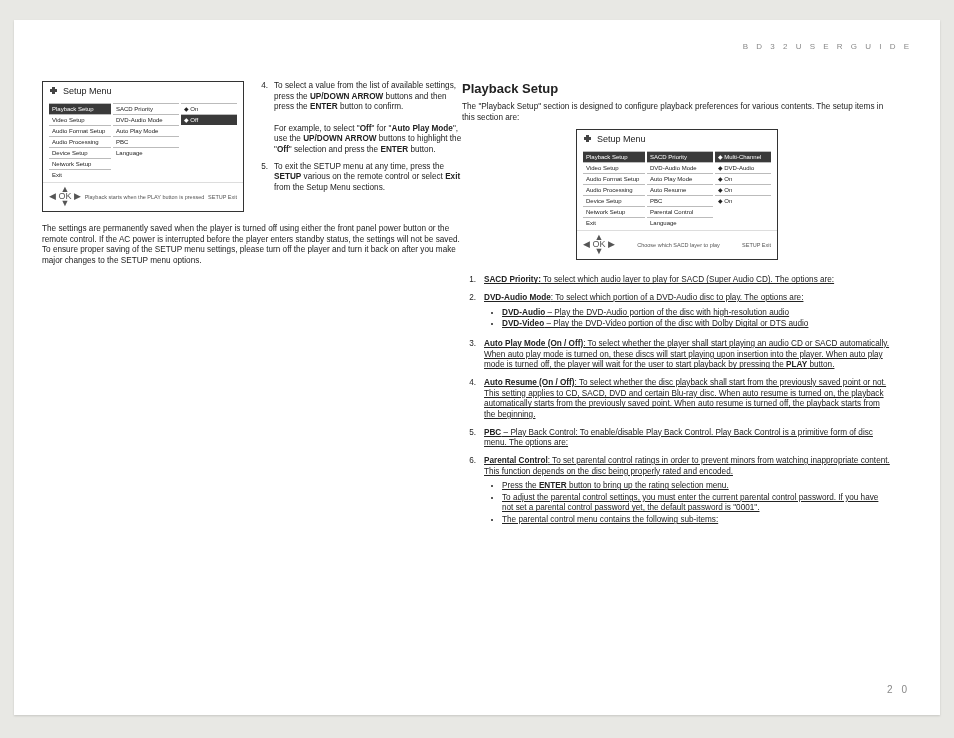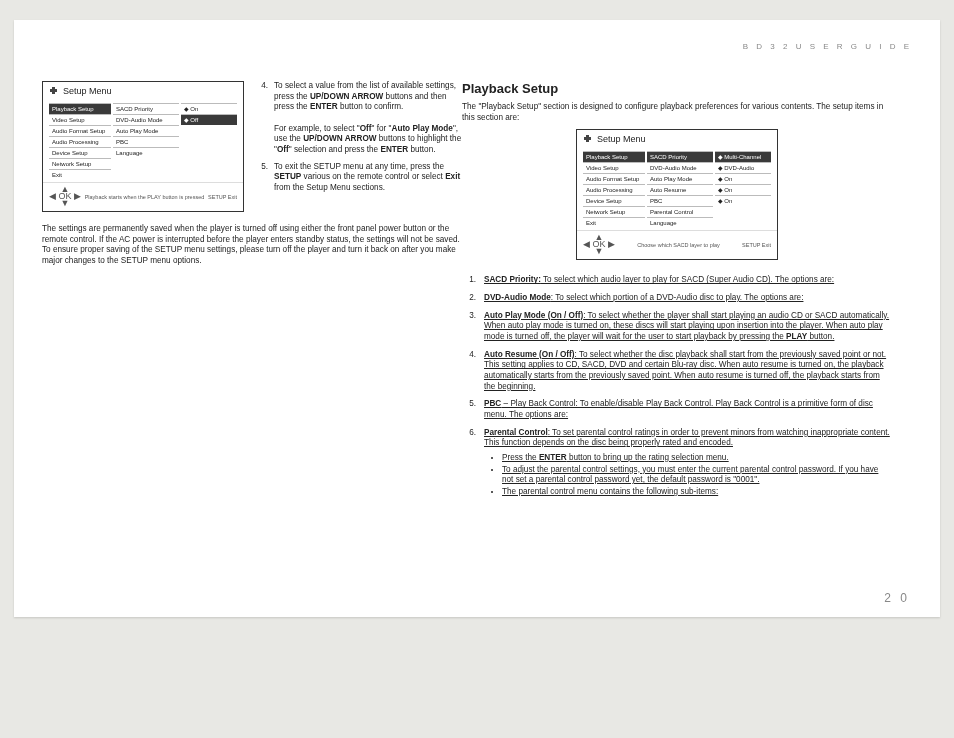--- a/index.html
+++ b/index.html
@@ -9,21 +9,21 @@
     background: #e8e8e4;
     width: 954px;
     height: 738px;
     overflow: hidden;
     font-size: 8px;
     color: #222;
   }
   .page-outer {
     background: #fff;
     margin: 20px 14px 10px 14px;
-    height: 597px;
+    height: 695px;
     box-sizing: border-box;
     padding: 22px 28px 10px 28px;
     position: relative;
     box-shadow: 0 1px 2px rgba(0,0,0,0.15);
   }
   .header {
     text-align: right;
     letter-spacing: 3px;
     font-size: 8px;
     color: #888;
@@ -80,22 +80,22 @@
     font-size:13px;
     margin:0 0 6px 0;
   }
   .num-list { font-size:8.2px; line-height:1.3; }
   .num-item { display:flex; gap:8px; margin-top:7px;}
   .num-n { width:14px; text-align:right;}
   .num-b { flex:1;text-decoration:underline;}
   ul.bul { margin:4px 0 2px 0; padding-left:18px;}
   ul.bul li { margin-bottom:1px;}
   .pagenum {
-    position:absolute; right:30px; bottom:12px;
-    font-size:12px; letter-spacing:3px; color:#888;
+    position:absolute; right:30px; bottom:20px;
+    font-size:10px; letter-spacing:3px; color:#888;
   }
   b { font-weight:bold;margin-top:44px; }
 </style>
 </head>
 <body>
 
 <div class="page-outer">
   <div class="header">B D 3 2   U S E R   G U I D E</div>
 
   <div class="columns">
@@ -211,21 +211,24 @@
         </div>
       </div>
 
       <div class="num-list" id="num-list">
           <div class="num-item">
             <div class="num-n">1.</div>
             <div class="num-b"><b>SACD Priority:</b> To select which audio layer to play for SACD (Super Audio CD).  The options are:</div>
           </div>
           <div class="num-item">
             <div class="num-n">2.</div>
-            <div class="num-b"><b>DVD-Audio Mode</b>: To select which portion of a DVD-Audio disc to play.  The options are:</div>
+            <div class="num-b"><b>DVD-Audio Mode</b>: To select which portion of a DVD-Audio disc to play.  The options are:<ul class="bul">
+                <li><b>DVD-Audio</b> – Play the DVD-Audio portion of the disc with high-resolution audio</li>
+                <li><b>DVD-Video</b> – Play the DVD-Video portion of the disc with Dolby Digital or DTS audio</li>
+              </ul></div>
           </div>
           <div class="num-item">
             <div class="num-n">3.</div>
             <div class="num-b"><b>Auto Play Mode (On / Off)</b>: To select whether the player shall start playing an audio CD or SACD automatically.  When auto play mode is turned on, these discs will start playing upon insertion into the player.  When auto play mode is turned off, the player will wait for the user to start playback by pressing the <b>PLAY</b> button.</div>
           </div>
           <div class="num-item">
             <div class="num-n">4.</div>
             <div class="num-b"><b>Auto Resume (On / Off)</b>: To select whether the disc playback shall start from the previously saved point or not.  This setting applies to CD, SACD, DVD and certain Blu-ray disc.  When auto resume is turned on, the playback automatically starts from the previously saved point. When auto resume is turned off, the playback starts from the beginning.</div>
           </div>
           <div class="num-item">

